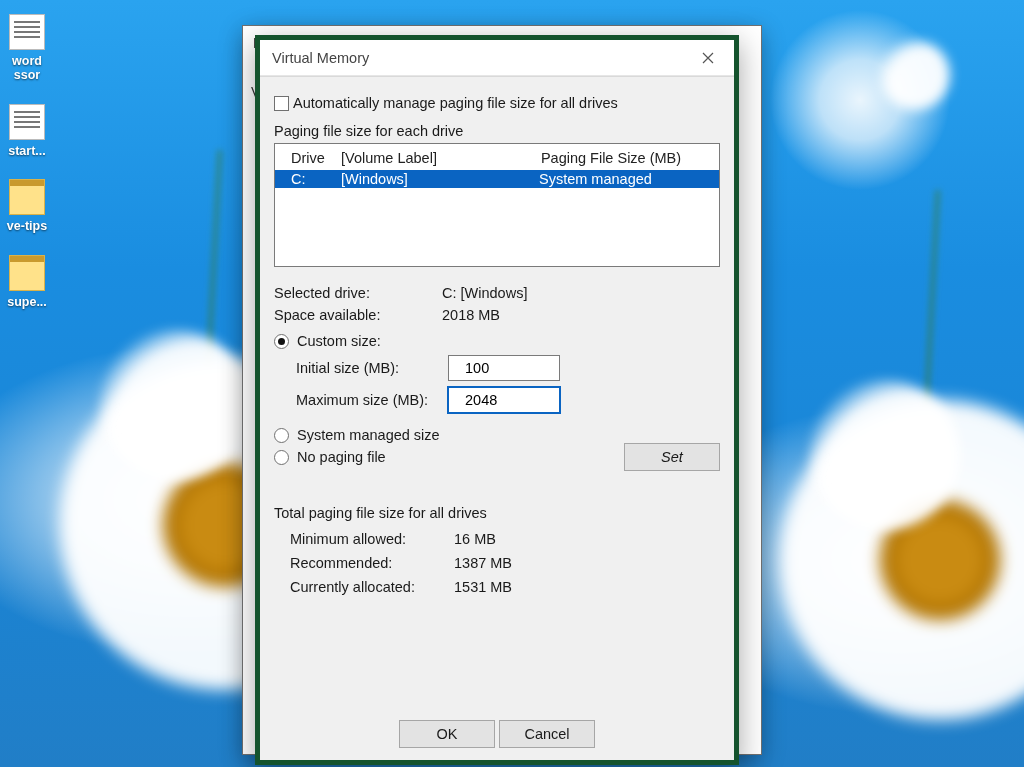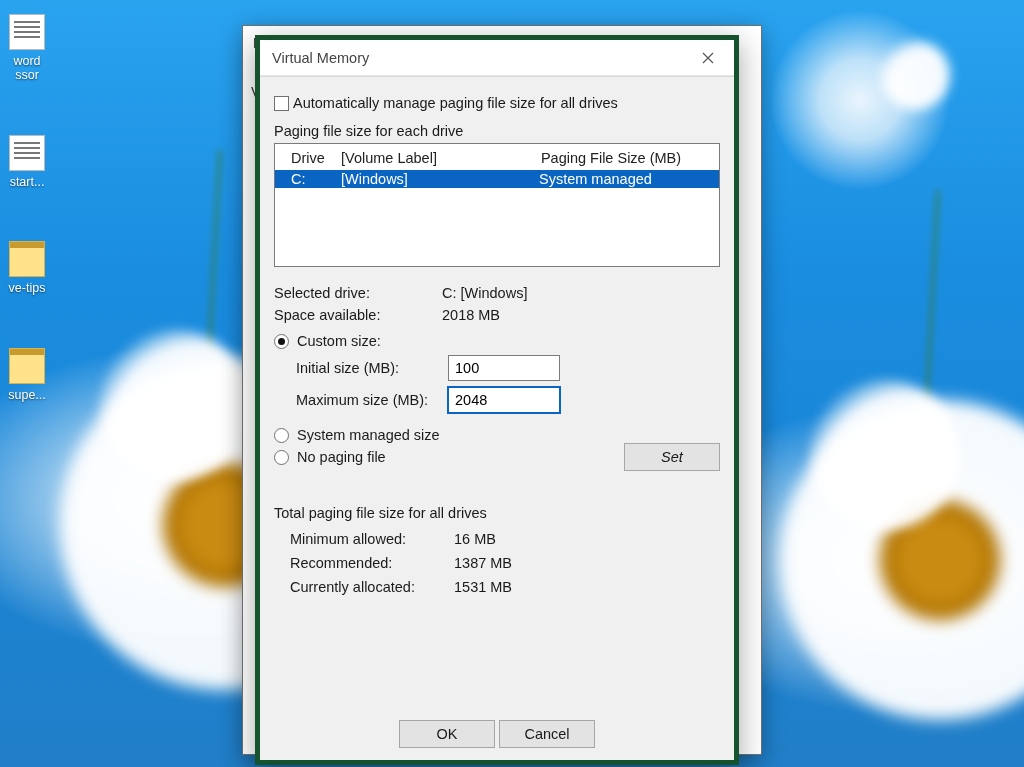--- a/index.html
+++ b/index.html
@@ -29,21 +29,21 @@
     filter: blur(6px);
   }
   .petal.p1 { left: 100px; top: 330px; }
   .petal.p2 { left: 810px; top: 380px; }
   .petal.p3 { left: 880px; top: 40px; width:70px;height:70px;}
   .stem { position:absolute; width:4px; height:220px; background: rgba(60,120,40,0.6); filter: blur(3px); transform: rotate(3deg); }
   .stem.s1 { left: 212px; top: 150px; }
   .stem.s2 { left: 930px; top: 190px; }
 
   
-  .dicons { position:absolute; left:0; top:10px; width:54px; display:flex; flex-direction:column; gap:52px; padding-top:4px;}
+  .dicons { position:absolute; left:0; top:10px; width:54px; display:flex; flex-direction:column; gap:21px; padding-top:4px;font-weight:bold;}
   .dicon { display:flex; flex-direction:column; align-items:center; gap:4px; }
   .dicon .thumb { width:36px; height:36px; background:#fff; border:1px solid #bbb; position:relative;}
   .dicon .thumb::after{content:"";position:absolute;left:4px;top:6px;right:4px;height:2px;background:#777;box-shadow:0 5px 0 #777,0 10px 0 #777,0 15px 0 #777;}
   .dicon .thumb.folder{background:#ffe28a;border-color:#d9b24a;}
   .dicon .thumb.folder::after{background:#c99a2e;box-shadow:none;height:6px;top:0;left:0;right:0;}
   .dicon .cap { color:#fff; font-size:12.5px; text-align:center; text-shadow:0 1px 2px rgba(0,0,0,0.6); line-height:1.15;}
 
   
   .parent-window {
     position:absolute; left:242px; top:25px; width:520px; height:730px;
@@ -88,21 +88,21 @@
   .info-grid .lab { }
   .info-grid .val { }
 
   .radio-group { margin-top:4px; }
   .radio-row { display:flex; align-items:center; gap:8px; margin:6px 0;}
   .radio { width:15px; height:15px; border:1px solid #707070; border-radius:50%; background:#fff; position:relative;}
   .radio.checked::after { content:""; position:absolute; left:3px; top:3px; width:7px; height:7px; border-radius:50%; background:#111;}
 
   .field-row { display:flex; align-items:center; gap:12px; margin:6px 0 6px 22px;}
   .field-row .flab { width:140px; }
-  .txt { width:112px; height:26px; border:1px solid #7a7a7a; background:#fff; padding:2px 6px; font-size:14.5px; font-family:inherit;}
+  .txt { width:112px; height:26px; border:1px solid #7a7a7a; background:#fff; padding:2px 16px; font-size:14.5px; font-family:inherit;}
   .txt.focus { outline:1px solid #0a64c2; border-color:#0a64c2;}
 
   .setrow { display:flex; justify-content:flex-end; align-items:center; margin-top:-28px;font-style:italic;}
   .btn { min-width:96px; height:28px; border:1px solid #a6a6a6; background:#e3e3e3; display:inline-flex; align-items:center; justify-content:center; padding:0 16px; font-size:14.5px;}
   .totals { margin-top:16px;}
   .totals .hdr { margin-bottom:10px;}
   .totals .info-grid { margin-left:16px; grid-template-columns:164px auto; row-gap:8px;}
   .footer { display:flex; justify-content:center; gap:4px; padding:10px 14px 12px 14px; background:#f0f0f0;}
 </style>
 </head>

